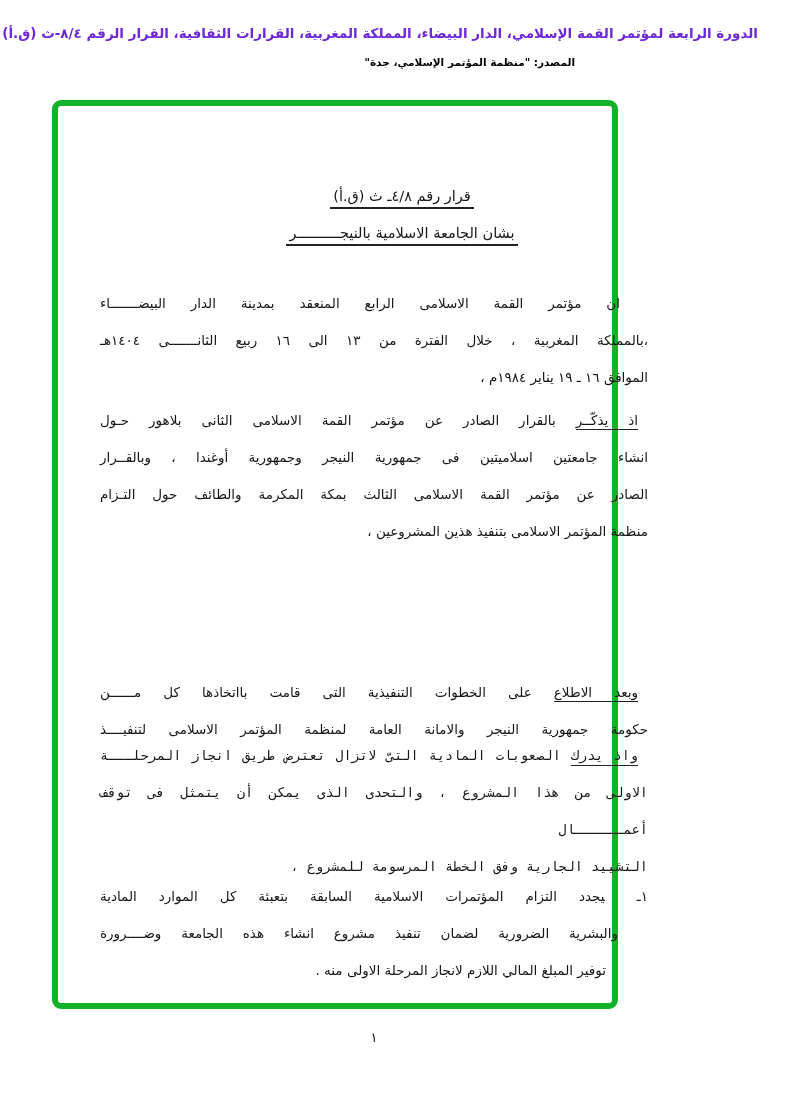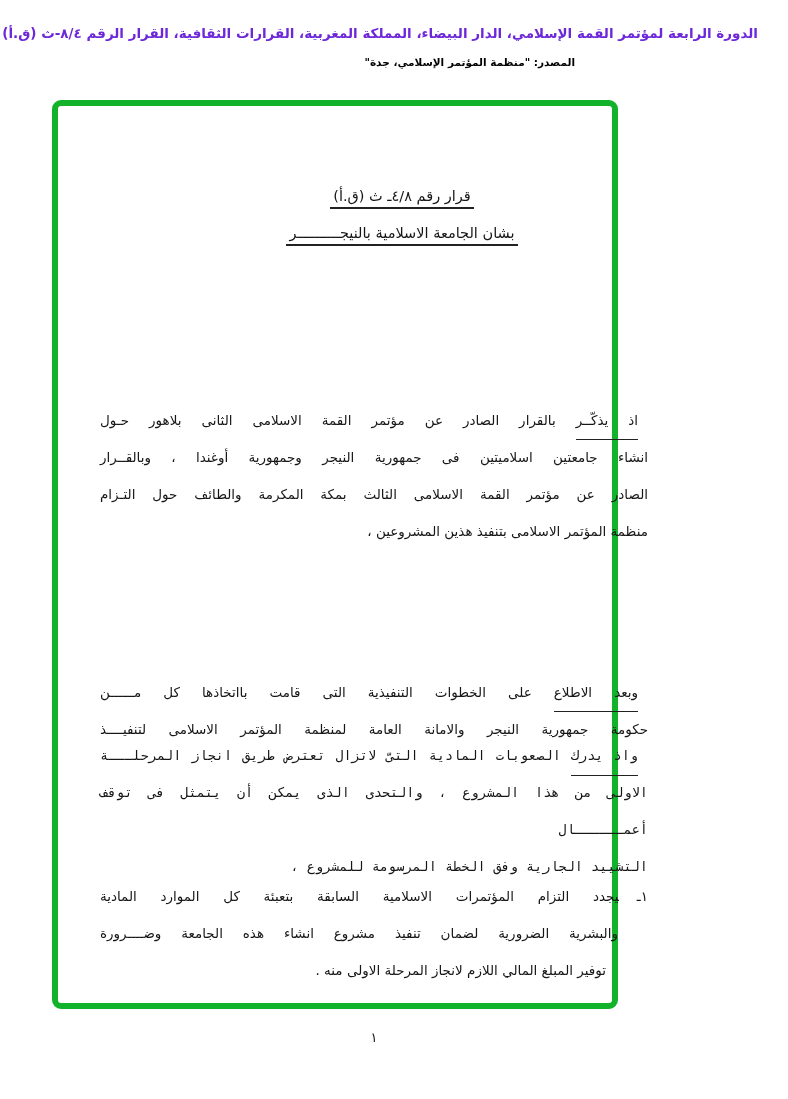--- a/index.html
+++ b/index.html
@@ -30,26 +30,26 @@
   }
   .t-line{line-height:37px;}
   .tu{border-bottom:2px solid #222;padding:0 3px 3px;}
   
   .para{
     position:absolute;left:42px;width:548px;direction:rtl;
     font-size:13.5px;line-height:37px;color:#161616;
   }
   .line{text-align:right;}
   .fill{text-align:justify;text-align-last:justify;}
-  .u{border-bottom:1.5px solid #222;padding-bottom:11px;}
+  .u{border-bottom:1.5px solid #222;padding-bottom:1px;}
   .ind28{padding-right:28px;}
   .ind10{padding-right:10px;}
   .ind30{padding-right:30px;}
   .ind42{padding-right:42px;}
-  .num{margin-left:18px;}
+  .num{margin-left:32px;}
   .p0{top:179px;} .p1{top:296px;} .p2{top:440px;}
   .p3{top:568px;} .p4{top:632px;font-family:Liberation Mono, monospace;} .p5{top:772px;}
   
   .pagenum{
     position:absolute;top:1030px;left:100px;width:548px;text-align:center;
     font-size:13px;color:#161616;
   }
 </style>
 </head>
 <body>
@@ -57,20 +57,25 @@
 <div class="hdr1">الدورة الرابعة لمؤتمر القمة الإسلامي، الدار البيضاء، المملكة المغربية، القرارات الثقافية، القرار الرقم ٨/٤-ث (ق.أ)</div>
 <div class="hdr2">المصدر:  "منظمة المؤتمر الإسلامي، جدة"</div>
 
 <div class="frame">
 
   <div class="t-block">
     <div class="t-line"><span class="tu">قرار رقم ٤/٨ـ ث (ق.أ)</span></div>
     <div class="t-line"><span class="tu">بشان الجامعة الاسلامية بالنيجــــــــــر</span></div>
   </div>
 
+  <div class="para p0">
+    <div class="line fill ind28">ان مؤتمر القمة الاسلامى الرابع المنعقد بمدينة الدار البيضـــــــاء</div>
+    <div class="line fill">،بالمملكة المغربية ، خلال الفترة من ١٣ الى ١٦ ربيع الثانـــــــى ١٤٠٤هـ</div>
+    <div class="line">الموافق ١٦ ـ ١٩ يناير ١٩٨٤م ،</div>
+  </div>
 
   <div class="para p1">
     <div class="line fill ind10"><span class="u">اذ يذكّــر</span> <span>بالقرار الصادر عن مؤتمر القمة الاسلامى الثانى بلاهور حـول</span></div>
     <div class="line fill">انشاء جامعتين اسلاميتين فى جمهورية النيجر وجمهورية أوغندا ، وبالقــرار</div>
     <div class="line fill">الصادر عن مؤتمر القمة الاسلامى الثالث بمكة المكرمة والطائف حول التـزام</div>
     <div class="line">منظمة المؤتمر الاسلامى بتنفيذ هذين المشروعين ،</div>
   </div>
 
 
   <div class="para p3">

